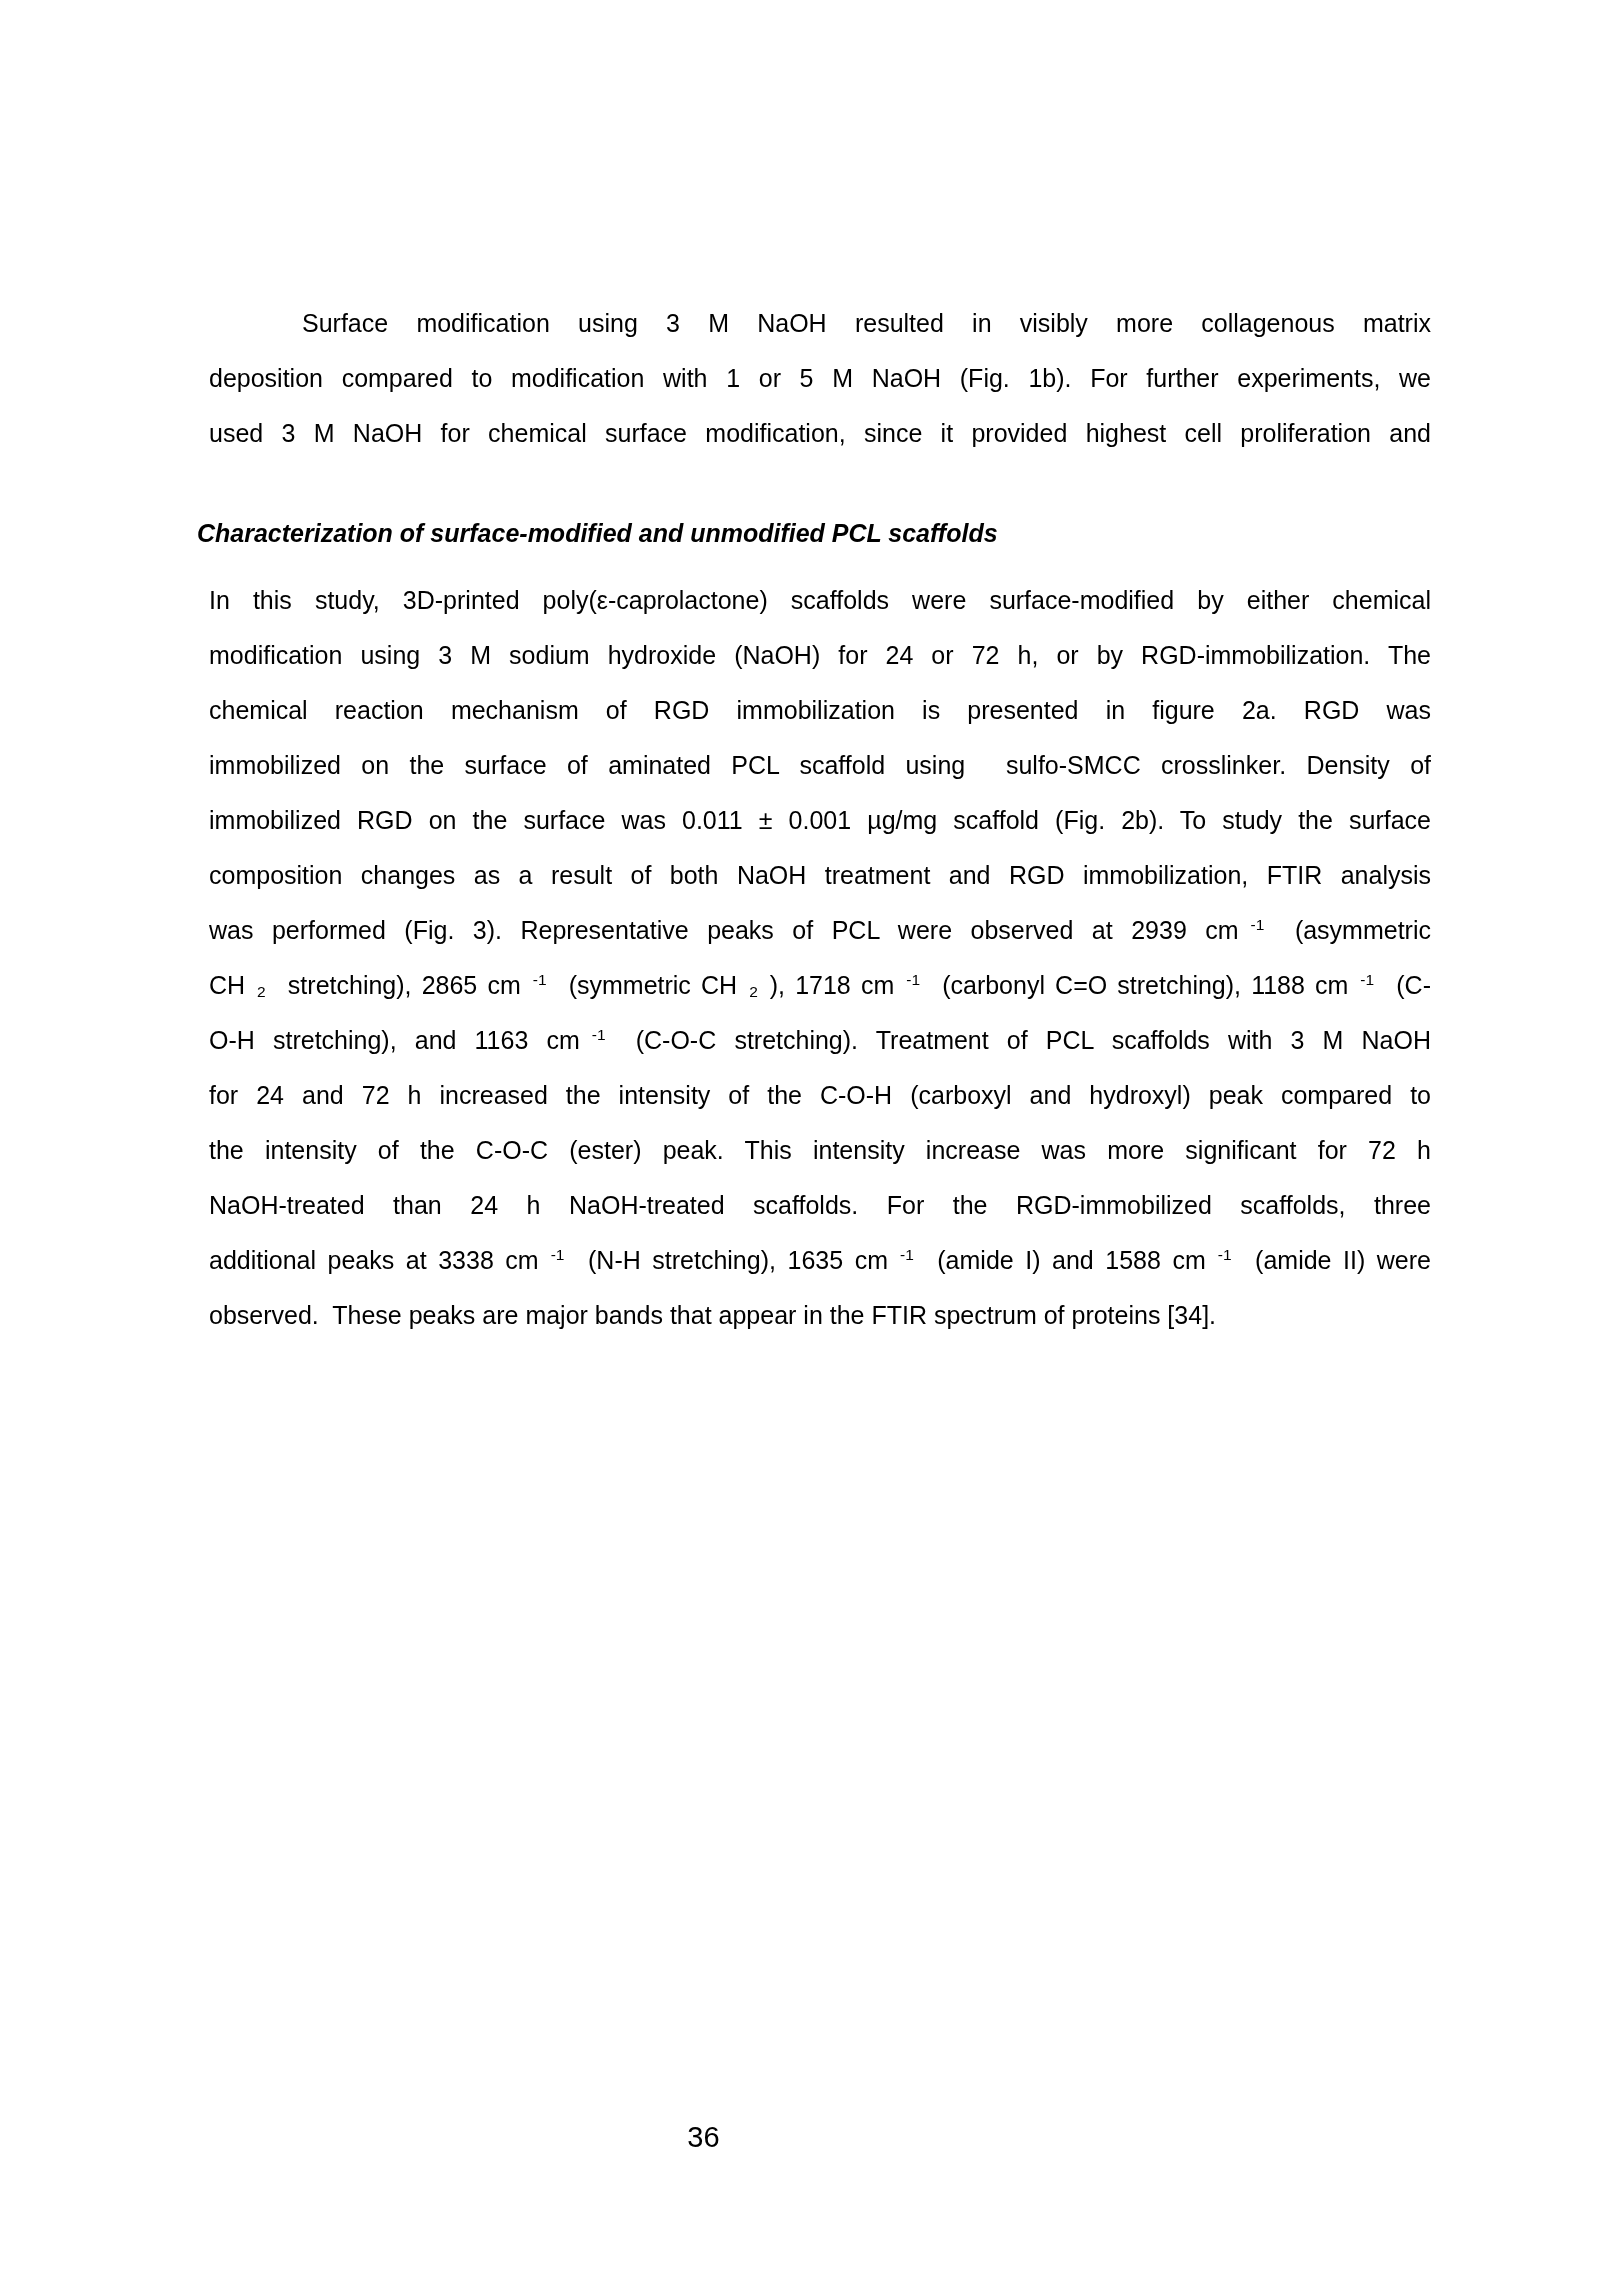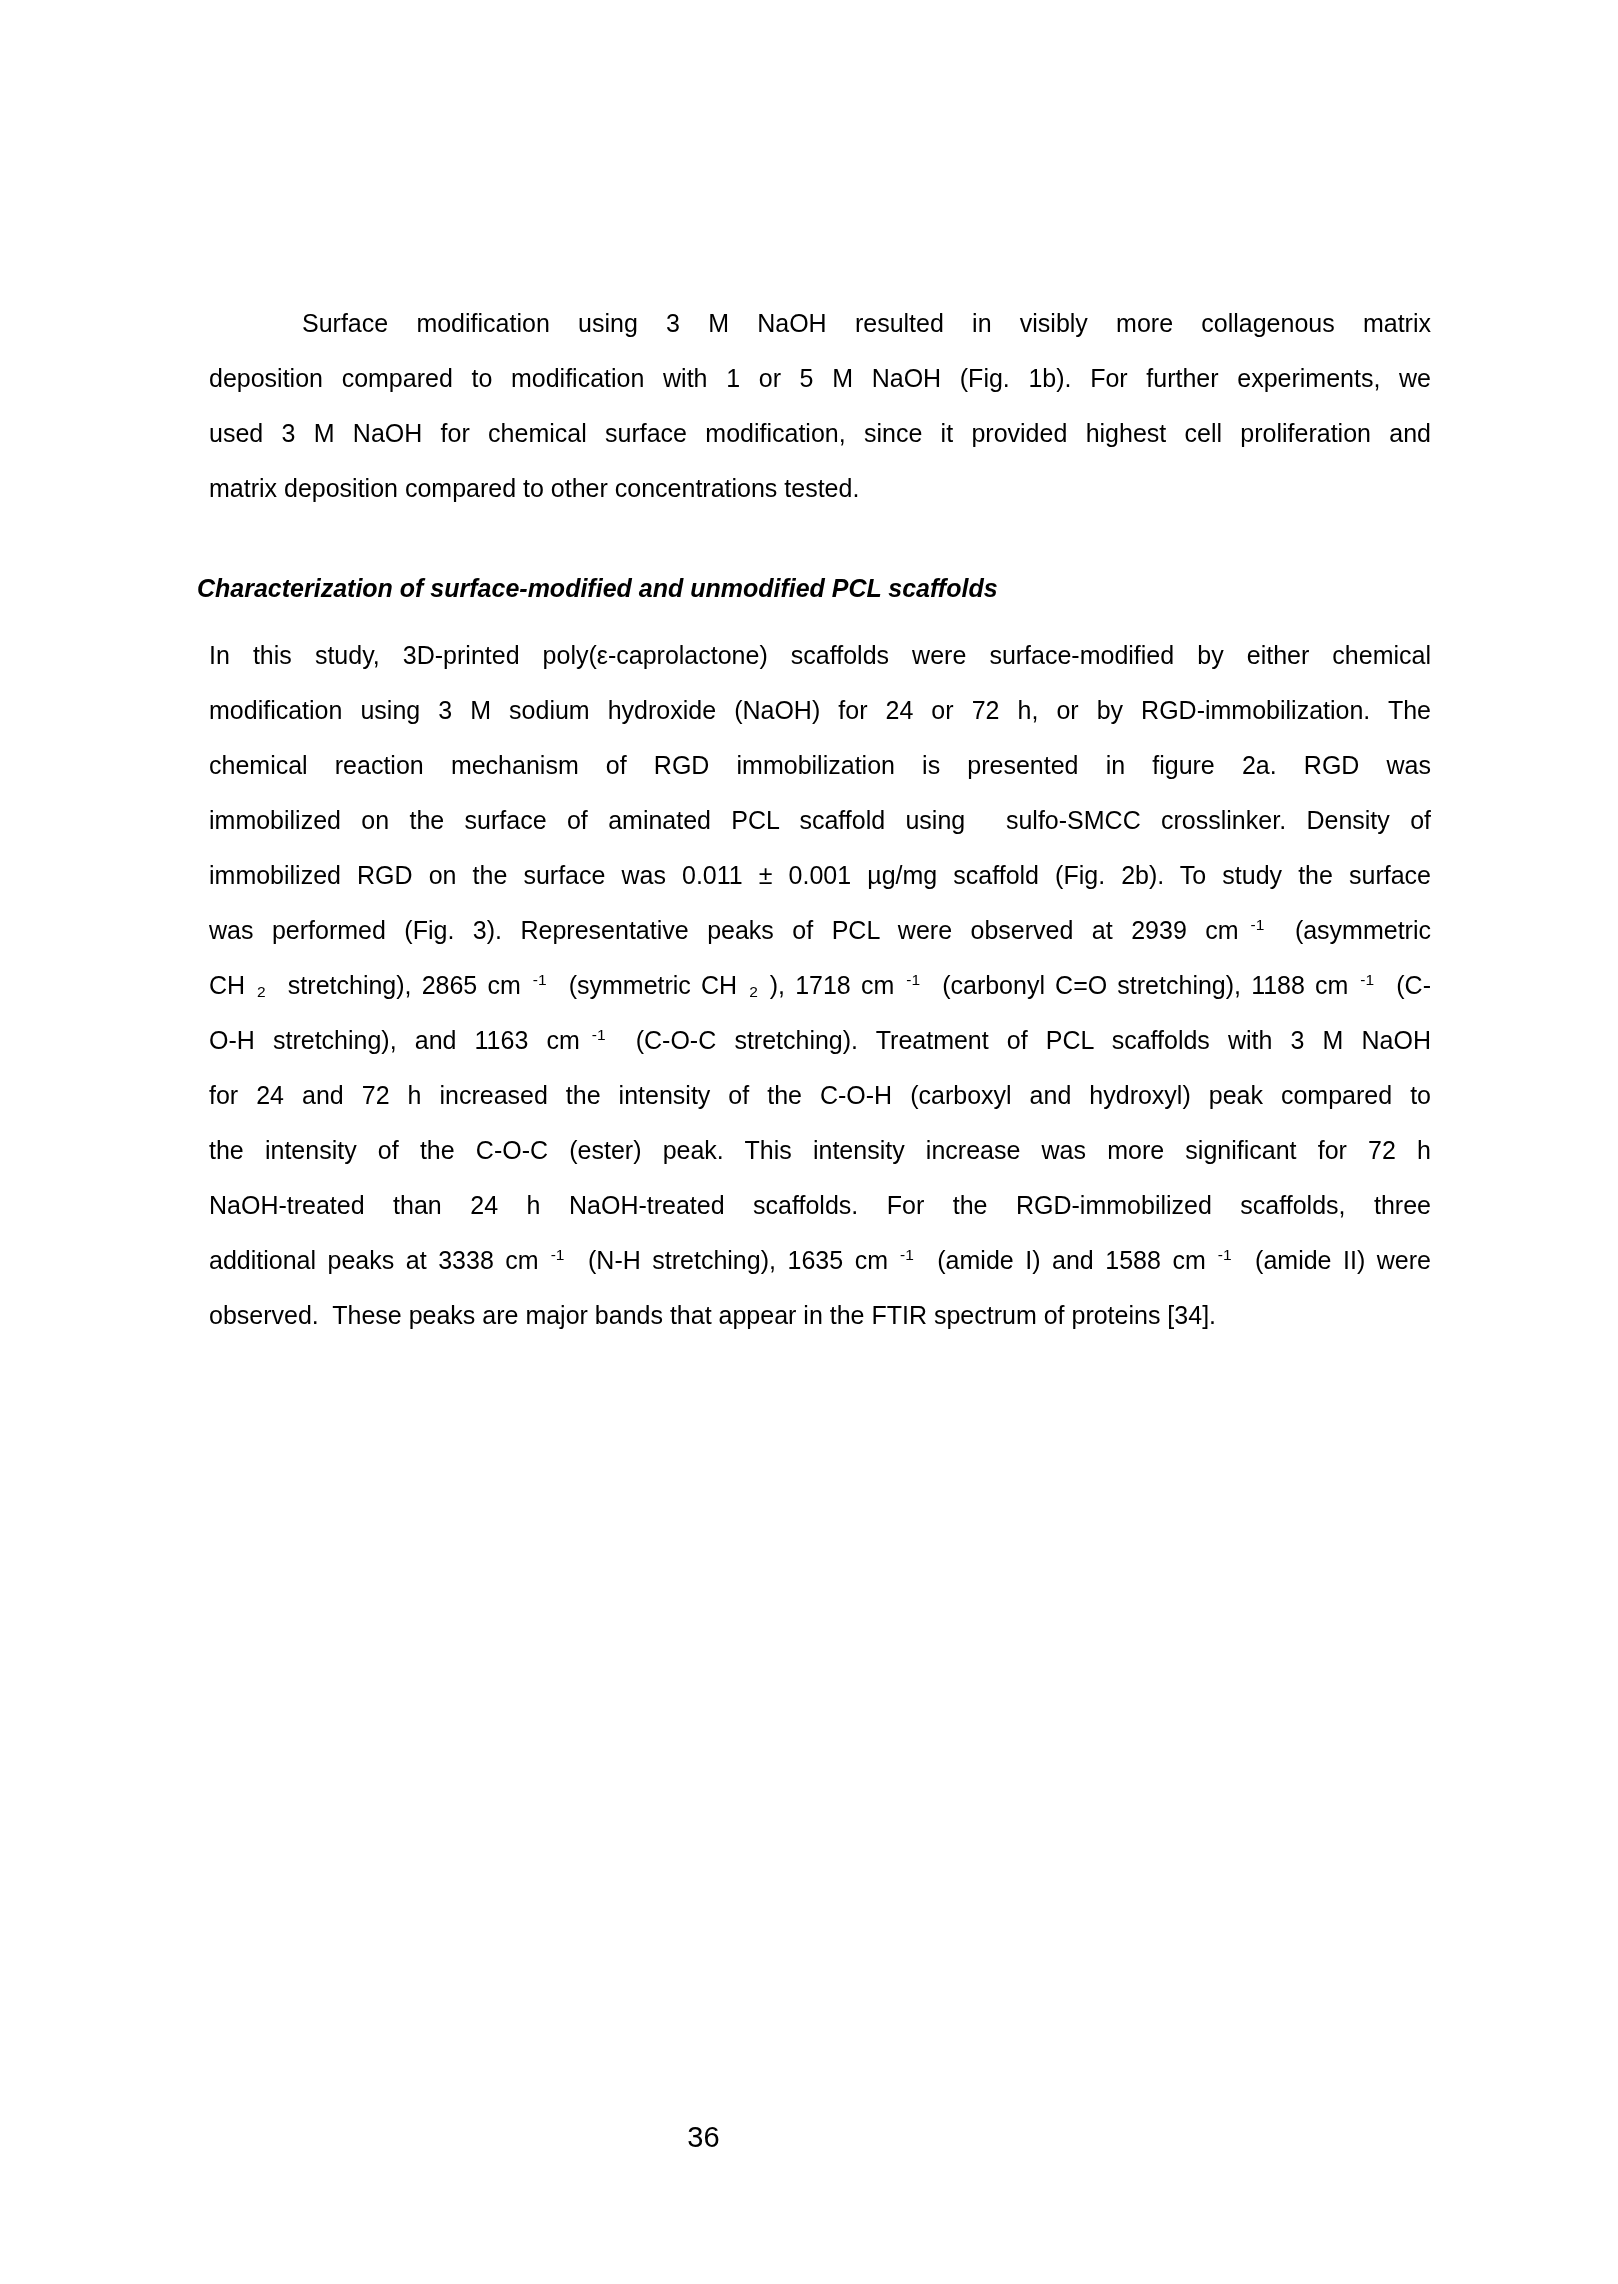--- a/index.html
+++ b/index.html
@@ -77,31 +77,31 @@
 <body>
 
 <div class="page">
 
   <div class="text-block">
 
     <div>
       <div class="line indent-first">Surface modification using 3 M NaOH resulted in visibly more collagenous matrix</div>
       <div class="line">deposition compared to modification with 1 or 5 M NaOH (Fig. 1b). For further experiments, we</div>
       <div class="line">used 3 M NaOH for chemical surface modification, since it provided highest cell proliferation and</div>
-      <div class="line no-stretch">matrix deposition compared to other concentrations tested.</div>
     </div>
 
     <div class="heading">Characterization of surface-modified and unmodified PCL scaffolds</div>
 
     <div>
       <div class="line">In this study, 3D-printed poly(ε-caprolactone) scaffolds were surface-modified by either chemical</div>
       <div class="line">modification using 3 M sodium hydroxide (NaOH) for 24 or 72 h, or by RGD-immobilization. The</div>
       <div class="line">chemical reaction mechanism of RGD immobilization is presented in figure 2a. RGD was</div>
       <div class="line">immobilized on the surface of aminated PCL scaffold using&nbsp; sulfo-SMCC crosslinker. Density of</div>
       <div class="line">immobilized RGD on the surface was 0.011 ± 0.001 µg/mg scaffold (Fig. 2b). To study the surface</div>
+      <div class="line">composition changes as a result of both NaOH treatment and RGD immobilization, FTIR analysis</div>
       <div class="line">was performed (Fig. 3). Representative peaks of PCL were observed at 2939 cm<sup>-1</sup> (asymmetric</div>
       <div class="line">CH<sub>2</sub> stretching), 2865 cm<sup>-1</sup> (symmetric CH<sub>2</sub>), 1718 cm<sup>-1</sup> (carbonyl C=O stretching), 1188 cm<sup>-1</sup> (C-</div>
       <div class="line">O-H stretching), and 1163 cm<sup>-1</sup> (C-O-C stretching). Treatment of PCL scaffolds with 3 M NaOH</div>
       <div class="line">for 24 and 72 h increased the intensity of the C-O-H (carboxyl and hydroxyl) peak compared to</div>
       <div class="line">the intensity of the C-O-C (ester) peak. This intensity increase was more significant for 72 h</div>
       <div class="line">NaOH-treated than 24 h NaOH-treated scaffolds. For the RGD-immobilized scaffolds, three</div>
       <div class="line">additional peaks at 3338 cm<sup>-1</sup> (N-H stretching), 1635 cm<sup>-1</sup> (amide I) and 1588 cm<sup>-1</sup> (amide II) were</div>
       <div class="line no-stretch">observed.&nbsp; These peaks are major bands that appear in the FTIR spectrum of proteins [34].</div>
     </div>
 

